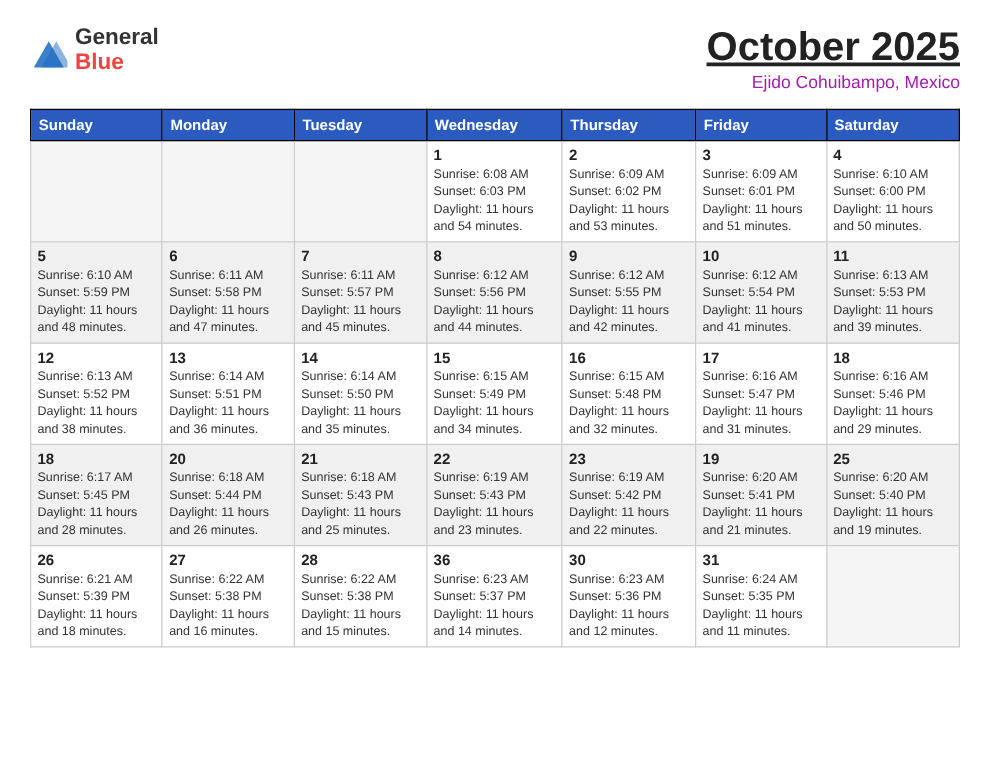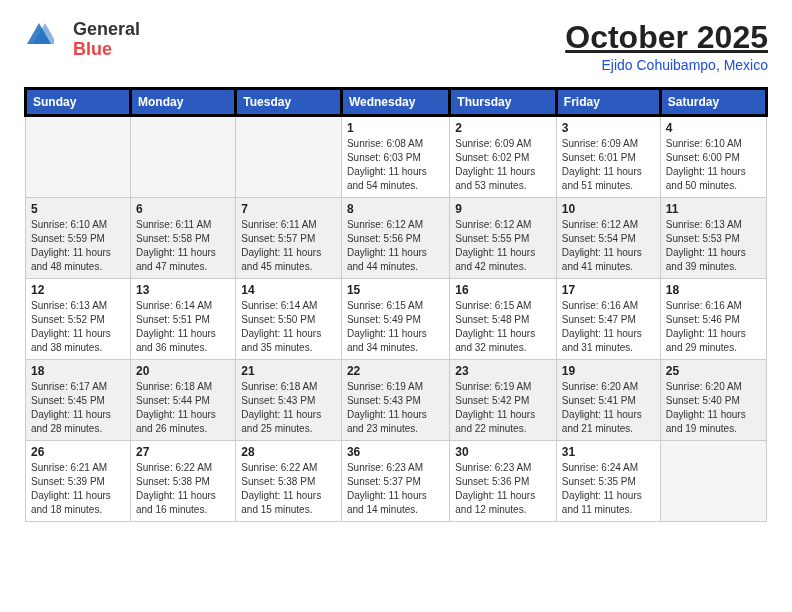--- a/index.html
+++ b/index.html
@@ -15,22 +15,22 @@
       padding: 20px 24px 16px 24px;
     }
     .header {
       display: flex;
       justify-content: space-between;
       align-items: flex-start;
       margin-bottom: 14px;
     }
     .logo {
       display: flex;
-      align-items: flex-start;
-      gap: 19px;
+      align-items: flex-end;
+      gap: 6px;
     }
     .logo-text {
       font-size: 18px;
       font-weight: bold;
       line-height: 1.1;
     }
     .logo-general { color: #333; }
     .logo-blue { color: #ef4444; }
     .logo-icon {
       width: 30px;
@@ -41,36 +41,36 @@
     }
     .month-title {
       font-size: 32px;
       font-weight: bold;
       color: #222;
       line-height: 1.1;
       text-decoration: underline;
     }
     .location {
       font-size: 14px;
-      color: #1d4ed8;
+      color: #a21caf;
       margin-top: 2px;
     }
     .calendar {
       width: 100%;
       border-collapse: collapse;
       font-size: 10.5px;
     }
     .calendar th {
       background: #2b5bbf;
       color: #fff;
       padding: 5px 6px;
       text-align: left;
       font-size: 12px;
       font-weight: 600;
-      border: 3px solid #000000;
+      border: 1px solid #000000;
     }
     .calendar td {
       border: 1px solid #ccc;
       vertical-align: top;
       padding: 4px 5px;
       width: 113px;
       min-height: 80px;
       background: #fff;
     }
     .calendar td.empty {

